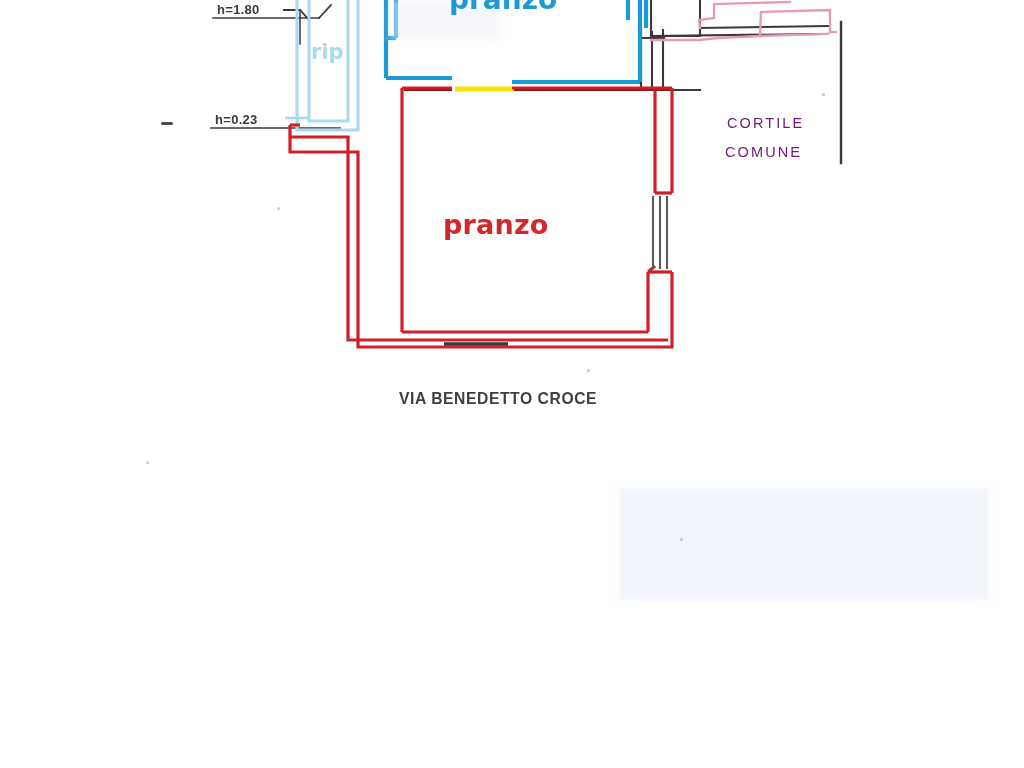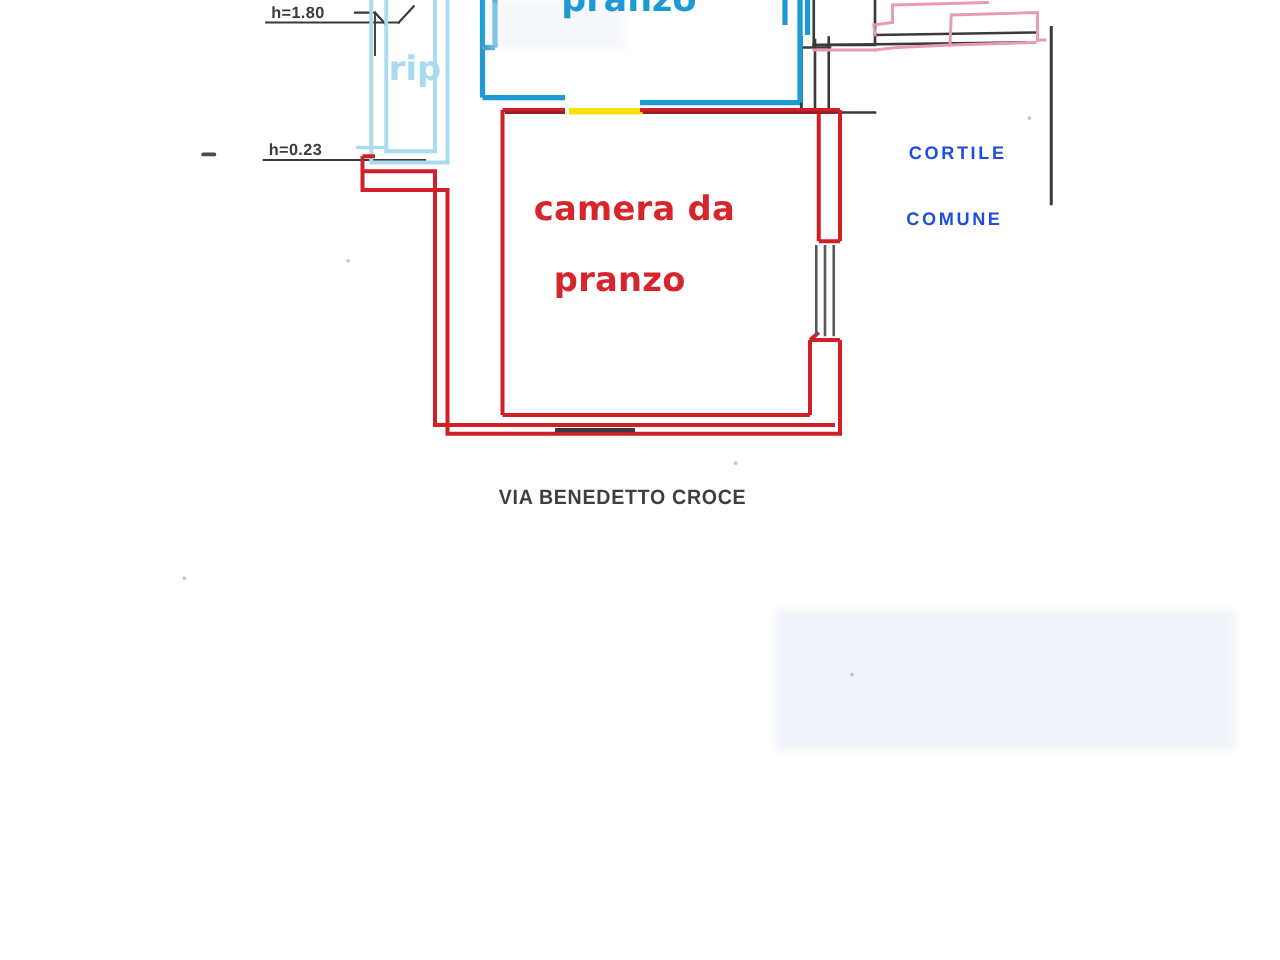--- a/index.html
+++ b/index.html
@@ -50,28 +50,28 @@
   .lbl-room-blue {
     color: #1d9ad6;
     font-weight: bold;
     font-size: 28px;
     font-family: "DejaVu Sans", sans-serif;
   }
 
   .lbl-room-paleblue {
     color: #a9dbef;
     font-weight: bold;
-    font-size: 27px;
+    font-size: 21px;
     font-family: "DejaVu Sans", sans-serif;
   }
 
   .lbl-cad {
-    color: #1d4ed8;
+    color: #701a75;
     font-size: 14.5px;
-    font-weight: bold;
+    font-weight: normal;
     letter-spacing: 2.1px;
     font-family: "Liberation Sans", sans-serif;
   }
 
   .lbl-street {
     color: #3f3f3f;
     font-size: 16.5px;
     font-weight: bold;
     letter-spacing: 0.6px;
     font-family: "Liberation Sans", sans-serif;
@@ -241,23 +241,22 @@
   </div>
 
   <div class="lbl lbl-dim" style="left:215px; top:113px;">
     <span>h=0.23</span>
   </div>
 
   <div class="lbl lbl-room-blue" style="left:449px; top:-14px;">pranzo</div>
 
   <div class="lbl lbl-room-paleblue" style="left:311px; top:42px;">rip</div>
 
-  <div class="lbl lbl-room-red" style="left:427px; top:154px;">camera da</div>
 
   <div class="lbl lbl-room-red" style="left:443px; top:211px;">pranzo</div>
 
   <div class="lbl lbl-cad" style="left:727px; top:116px;">CORTILE</div>
 
-  <div class="lbl lbl-cad" style="left:725px; top:145px;margin-top:24px;">COMUNE</div>
+  <div class="lbl lbl-cad" style="left:725px; top:145px;">COMUNE</div>
 
   <div class="lbl lbl-street" style="left:399px; top:390px;">VIA BENEDETTO CROCE</div>
 
 </div>
 
 </body></html>

